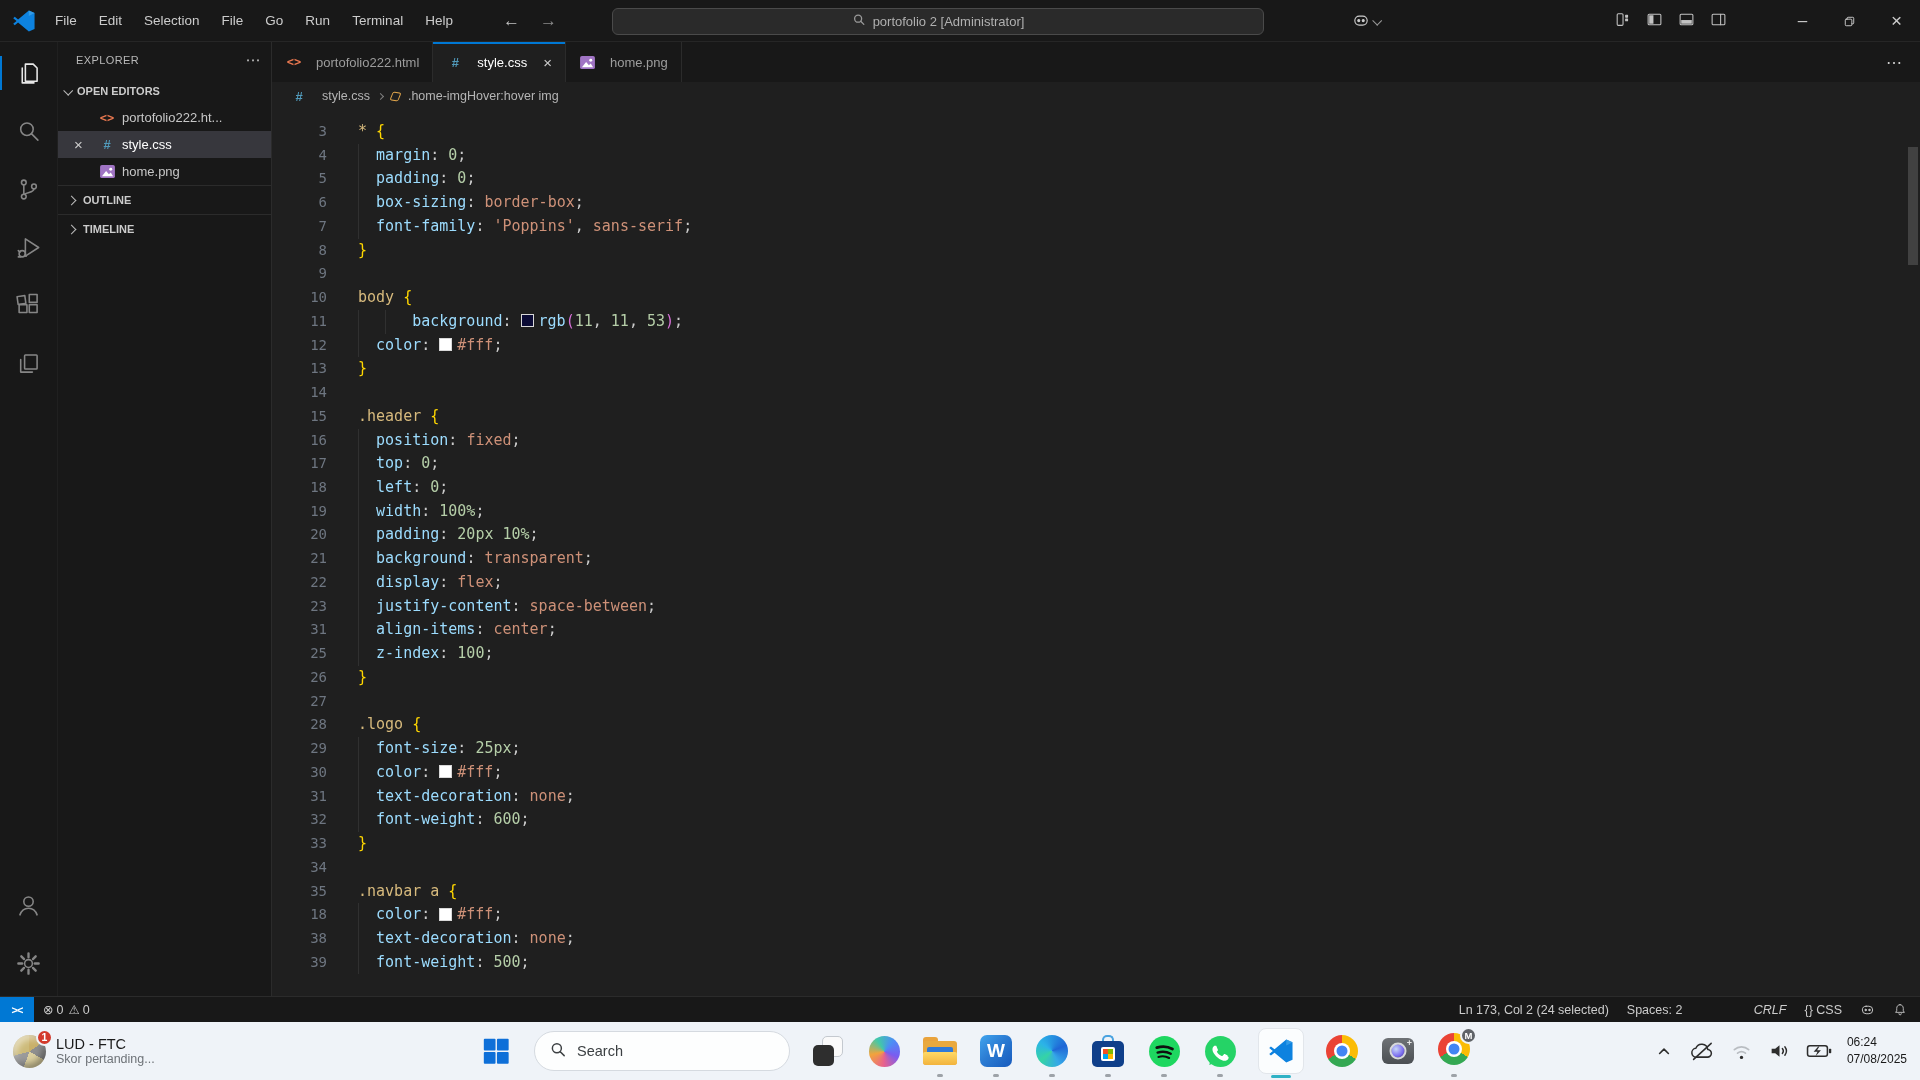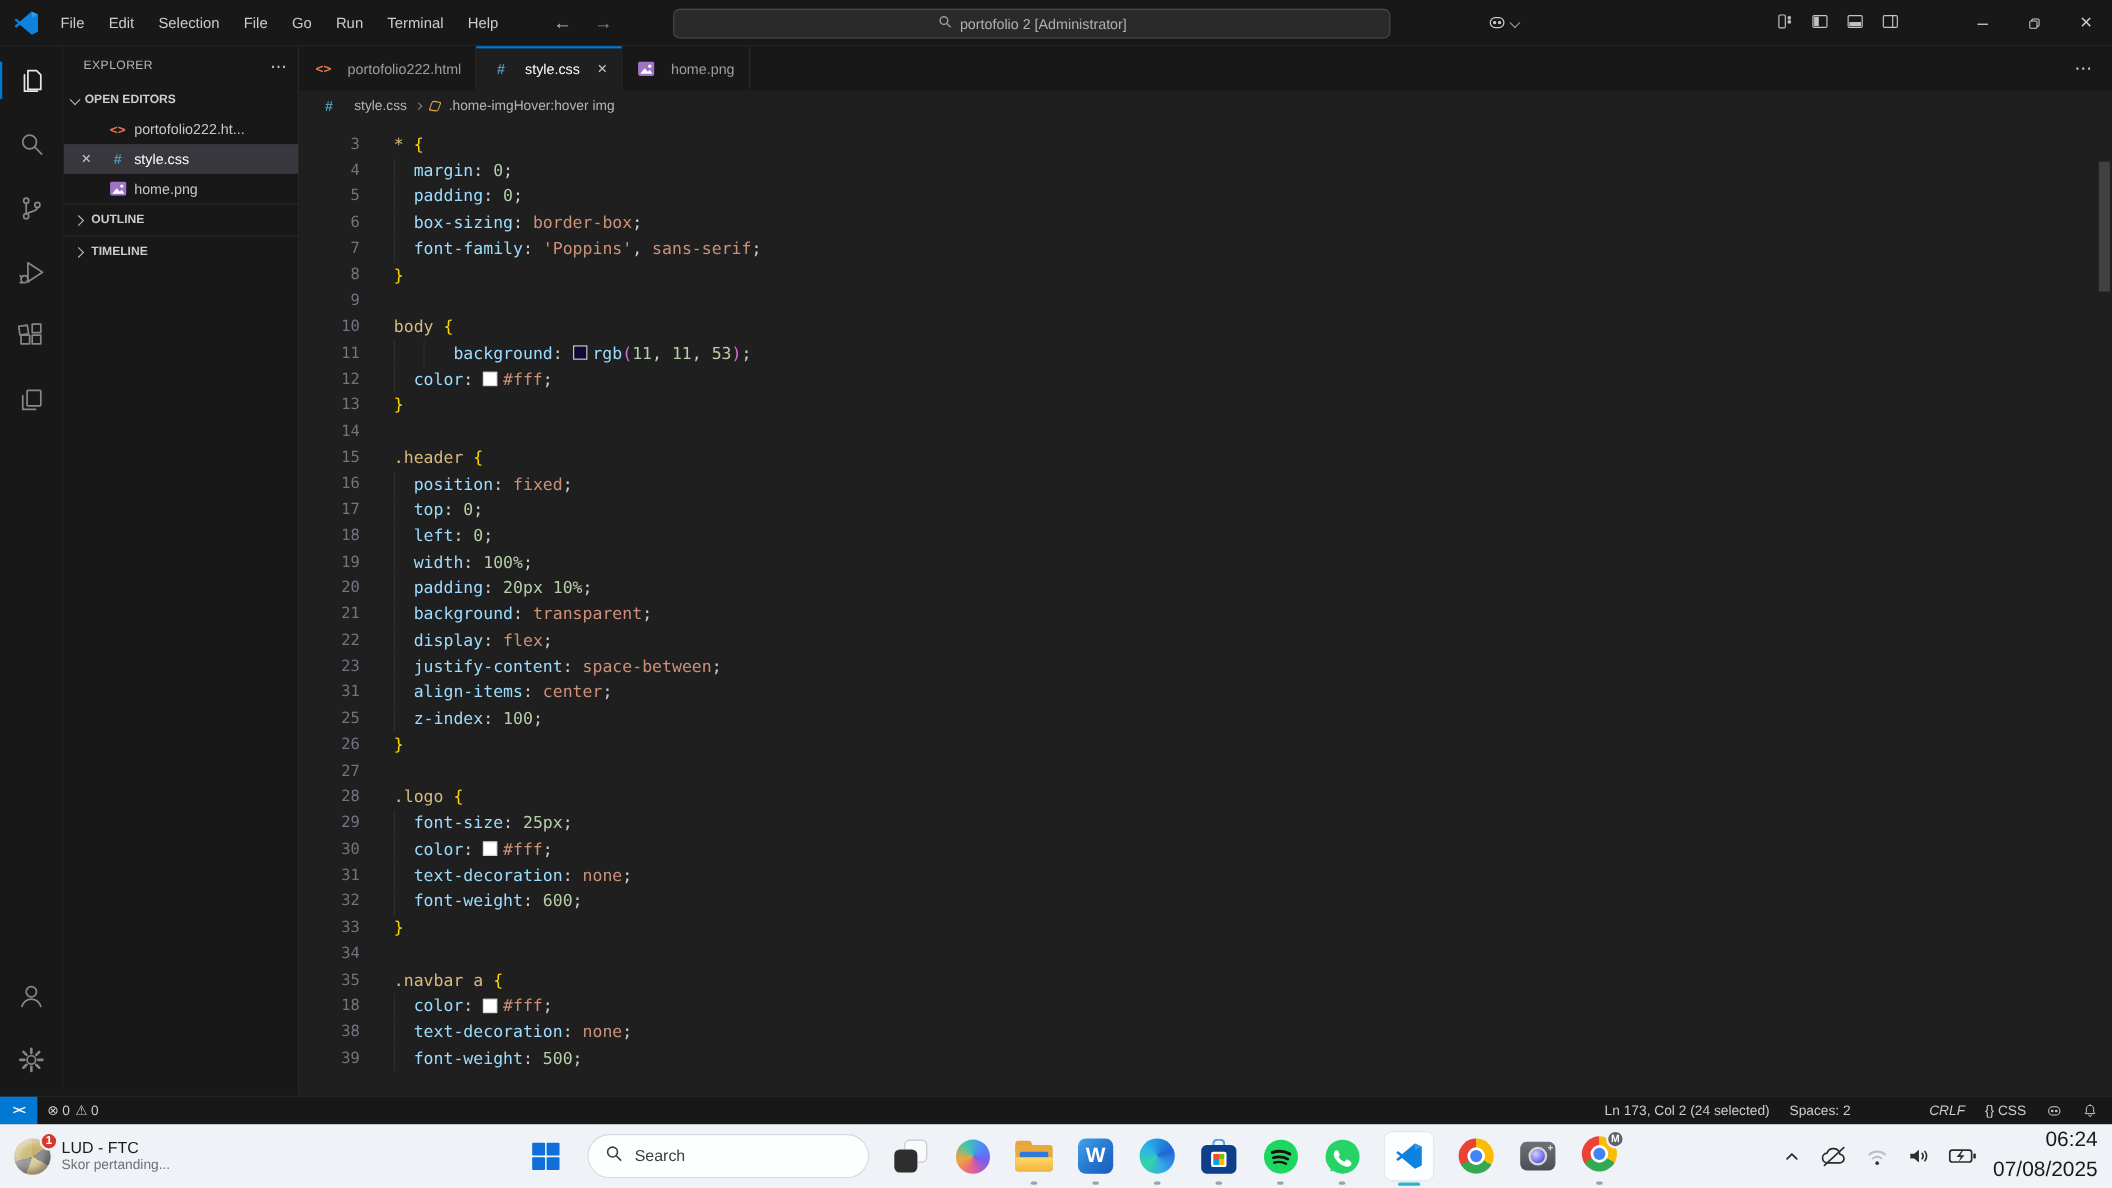--- a/index.html
+++ b/index.html
@@ -76,21 +76,21 @@
   .notif-title{font-size:14.5px;color:#1b1b1b}
   .notif-sub{font-size:12.5px;color:#6d7277}
   .tb-center{position:absolute;left:478px;top:0;height:58px;display:flex;align-items:center;gap:20px}
   .search-pill{width:256px;height:40px;border-radius:20px;background:#fdfefe;border:1px solid #d5dae0;display:flex;align-items:center;gap:10px;padding-left:14px;color:#3c4043;font-size:14.5px}
   .tb-icon{width:36px;height:36px;display:flex;align-items:center;justify-content:center;position:relative}
   .tb-icon .dot{position:absolute;bottom:-8px;left:50%;transform:translateX(-50%);width:6px;height:3px;border-radius:2px;background:#9da2a8}
   .tb-icon.active{background:#fbfdfe;border:1px solid #e2e6eb;border-radius:8px;width:46px;height:46px}
   .tb-icon.active .dot{width:20px;height:3.5px;background:#2fb2c5;bottom:-5px}
   .tb-right{position:absolute;right:0;top:0;height:58px;display:flex;align-items:center;gap:15px;padding-right:13px}
   .tray-icon{display:flex;align-items:center;justify-content:center;color:#2d2d2d}
-  .clock{text-align:right;font-size:19px;color:#191919;line-height:1.4}
+  .clock{text-align:left;font-size:12px;color:#191919;line-height:1.4}
 </style>
 </head>
 <body>
 
 <div class="titlebar">
   <span class="vslogo">
       <svg width="22" height="22" viewBox="0 0 100 100">
         <path fill="#0d82df" d="M72 2 98 14 V86 L72 98 L23 57 L8 69 L1 62 L16 50 L1 38 L8 31 L23 43 Z"></path>
         <path fill="#3aa0e8" d="M72 2 98 14 72 27Z" opacity=".85"></path>
       </svg>

